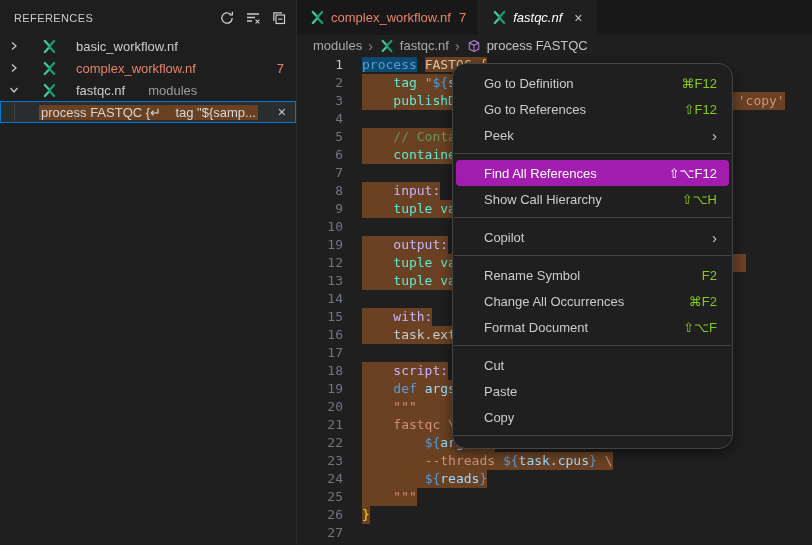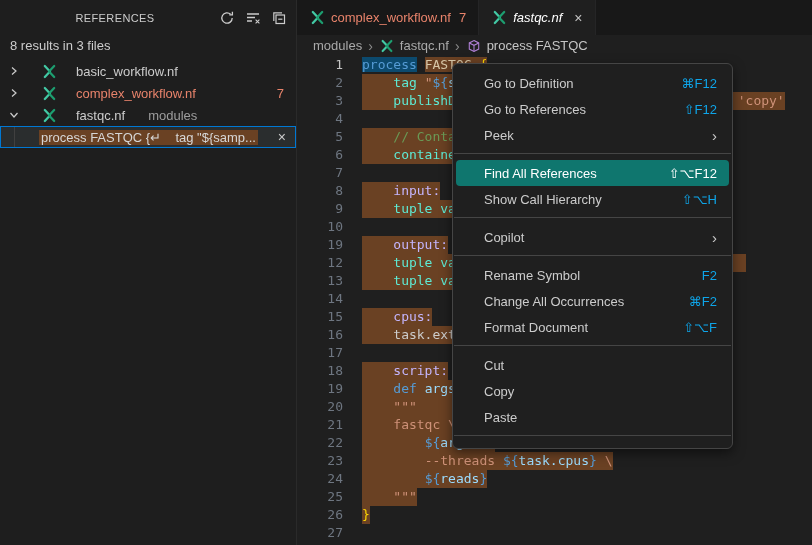--- a/index.html
+++ b/index.html
@@ -3,21 +3,21 @@
 <meta charset="utf-8">
 <style>
   * { margin:0; padding:0; box-sizing:border-box; }
   html,body { width:812px; height:545px; overflow:hidden; background:#1f1f1f;
     font-family:"Liberation Sans", sans-serif; }
   .stage { position:relative; width:812px; height:545px; }
 
   
   .sidebar { position:absolute; left:0; top:0; width:297px; height:545px;
     background:#1e1e1e; border-right:1px solid #2a2a2a; }
-  .sb-header { height:35px; display:flex; align-items:center; padding:0 6px 0 14px;text-align:center; }
+  .sb-header { height:35px; display:flex; align-items:center; padding:0 6px 0 14px; }
   .sb-title { flex:1; font-size:11px; letter-spacing:.4px; color:#cccccc; }
   .sb-actions { display:flex; gap:4px; }
   .icon-btn { width:22px; height:22px; display:flex; align-items:center; justify-content:center;
     border-radius:4px; cursor:pointer; }
   .sb-summary { font-size:13px; color:#cccccc; padding:3px 0 7px 10px; }
   .tree { font-size:13px; color:#cccccc; }
   .trow { height:22px; display:flex; align-items:center; padding-left:6px; gap:19px; cursor:pointer; }
   .chev { width:16px; height:16px; flex:none; display:flex; align-items:center; justify-content:center; }
   .ficon { width:16px; height:16px; flex:none; display:flex; align-items:center; justify-content:center; }
   .fname.err { color:#e8836b; }
@@ -56,28 +56,28 @@
   .ln.on { color:#c6c6c6; }
   .cw { margin-left:19px; white-space:pre; }
   .cw.hl { background:#6a4123; }
   .t-p{color:#cccccc} .t-k{color:#569cd6} .t-d{color:#5eead4} .t-s{color:#ce9178}
   .t-o{color:#c4b5fd} .t-c{color:#6a9955} .t-v{color:#9cdcfe} .t-b{color:#ffd700}
   .t-n{color:#d7c7a8}
   .bg-sel{background:#0c4a6e} .bg-m{background:#6a4123}
 
   
   .menu { position:absolute; left:452px; top:63px; width:281px; z-index:40;
-    background:#1f1f1f; border:1px solid #454545; border-radius:6px;
+    background:#1f1f1f; border:1px solid #454545; border-radius:14px;
     padding:6px 0; box-shadow:0 4px 12px rgba(0,0,0,.5); font-size:13px; color:#cccccc; }
   .mi { height:26px; display:flex; align-items:center; padding:0 12px 0 28px;
     margin:0 3px; border-radius:4px; cursor:pointer; }
   .mi .lbl { flex:1; }
-  .mi .sc { color:#0ea5e9; }
+  .mi .sc { color:#84cc16; }
   .mi .sub { color:#cccccc; font-size:15px; }
-  .mi.sel { background:#0f766e; }
+  .mi.sel { background:#a21caf; }
   .mi.sel .lbl, .mi.sel .sc { color:#ffffff; }
   .msep { height:1px; background:#454545; margin:5px 1px 6px 1px; }
 </style>
 </head>
 <body>
 
 <div class="stage">
 
   <div class="sidebar">
     <div class="sb-header">
@@ -97,21 +97,20 @@
         </span>
         <span class="icon-btn">
           <svg width="16" height="16" viewBox="0 0 16 16" fill="none" stroke="#cccccc" stroke-width="1.2">
             <rect x="5" y="5" width="8.5" height="8.5"></rect>
               <path d="M7.2 9.2h4.2"></path>
               <path d="M2.8 11V2.8H11"></path>
           </svg>
         </span>
       </span>
     </div>
-    <div class="sb-summary">8 results in 3 files</div>
     <div class="tree">
       <div id="tree-files">
           <div class="trow">
             <span class="chev">
               <svg width="10" height="10" viewBox="0 0 10 10" fill="none" stroke="#cccccc" stroke-width="1.2">
                 <path d="M3 1.5L7 5 3 8.5"></path>
               </svg>
             </span>
             <span class="ficon">
               <svg width="15" height="15" viewBox="0 0 16 16" fill="none" stroke-linecap="round" stroke-linejoin="round" stroke-width="2.4">
@@ -263,21 +262,21 @@
           <div class="line">
             <span class="ln">13</span>
             <span class="cw hl"><span class="t-p">    </span><span class="t-d">tuple</span><span class="t-p"> </span><span class="t-d">val</span><span class="t-p">(sample_id), </span><span class="t-d">path</span><span class="t-p">(</span><span class="t-s">"*_fastqc.zip"</span><span class="t-p">)</span></span>
           </div>
           <div class="line">
             <span class="ln">14</span>
             <span class="cw"></span>
           </div>
           <div class="line">
             <span class="ln">15</span>
-            <span class="cw hl"><span class="t-p">    </span><span class="t-o">cpus:</span></span>
+            <span class="cw hl"><span class="t-p">    </span><span class="t-o">with:</span></span>
           </div>
           <div class="line">
             <span class="ln">16</span>
             <span class="cw hl"><span class="t-p">    </span><span class="t-p">task.ext.when == </span><span class="t-k">null</span><span class="t-p"> || task.ext.when</span></span>
           </div>
           <div class="line">
             <span class="ln">17</span>
             <span class="cw"></span>
           </div>
           <div class="line">
@@ -362,20 +361,20 @@
       </div>
       <div class="mi">
         <span class="lbl">Format Document</span>
         <span class="sc">⇧⌥F</span>
       </div>
       <div class="msep"></div>
       <div class="mi">
         <span class="lbl">Cut</span>
       </div>
       <div class="mi">
+        <span class="lbl">Paste</span>
+      </div>
+      <div class="mi">
         <span class="lbl">Copy</span>
       </div>
-      <div class="mi">
-        <span class="lbl">Paste</span>
-      </div>
       <div class="msep"></div>
     </div>
 </div>
 
 </body></html>

